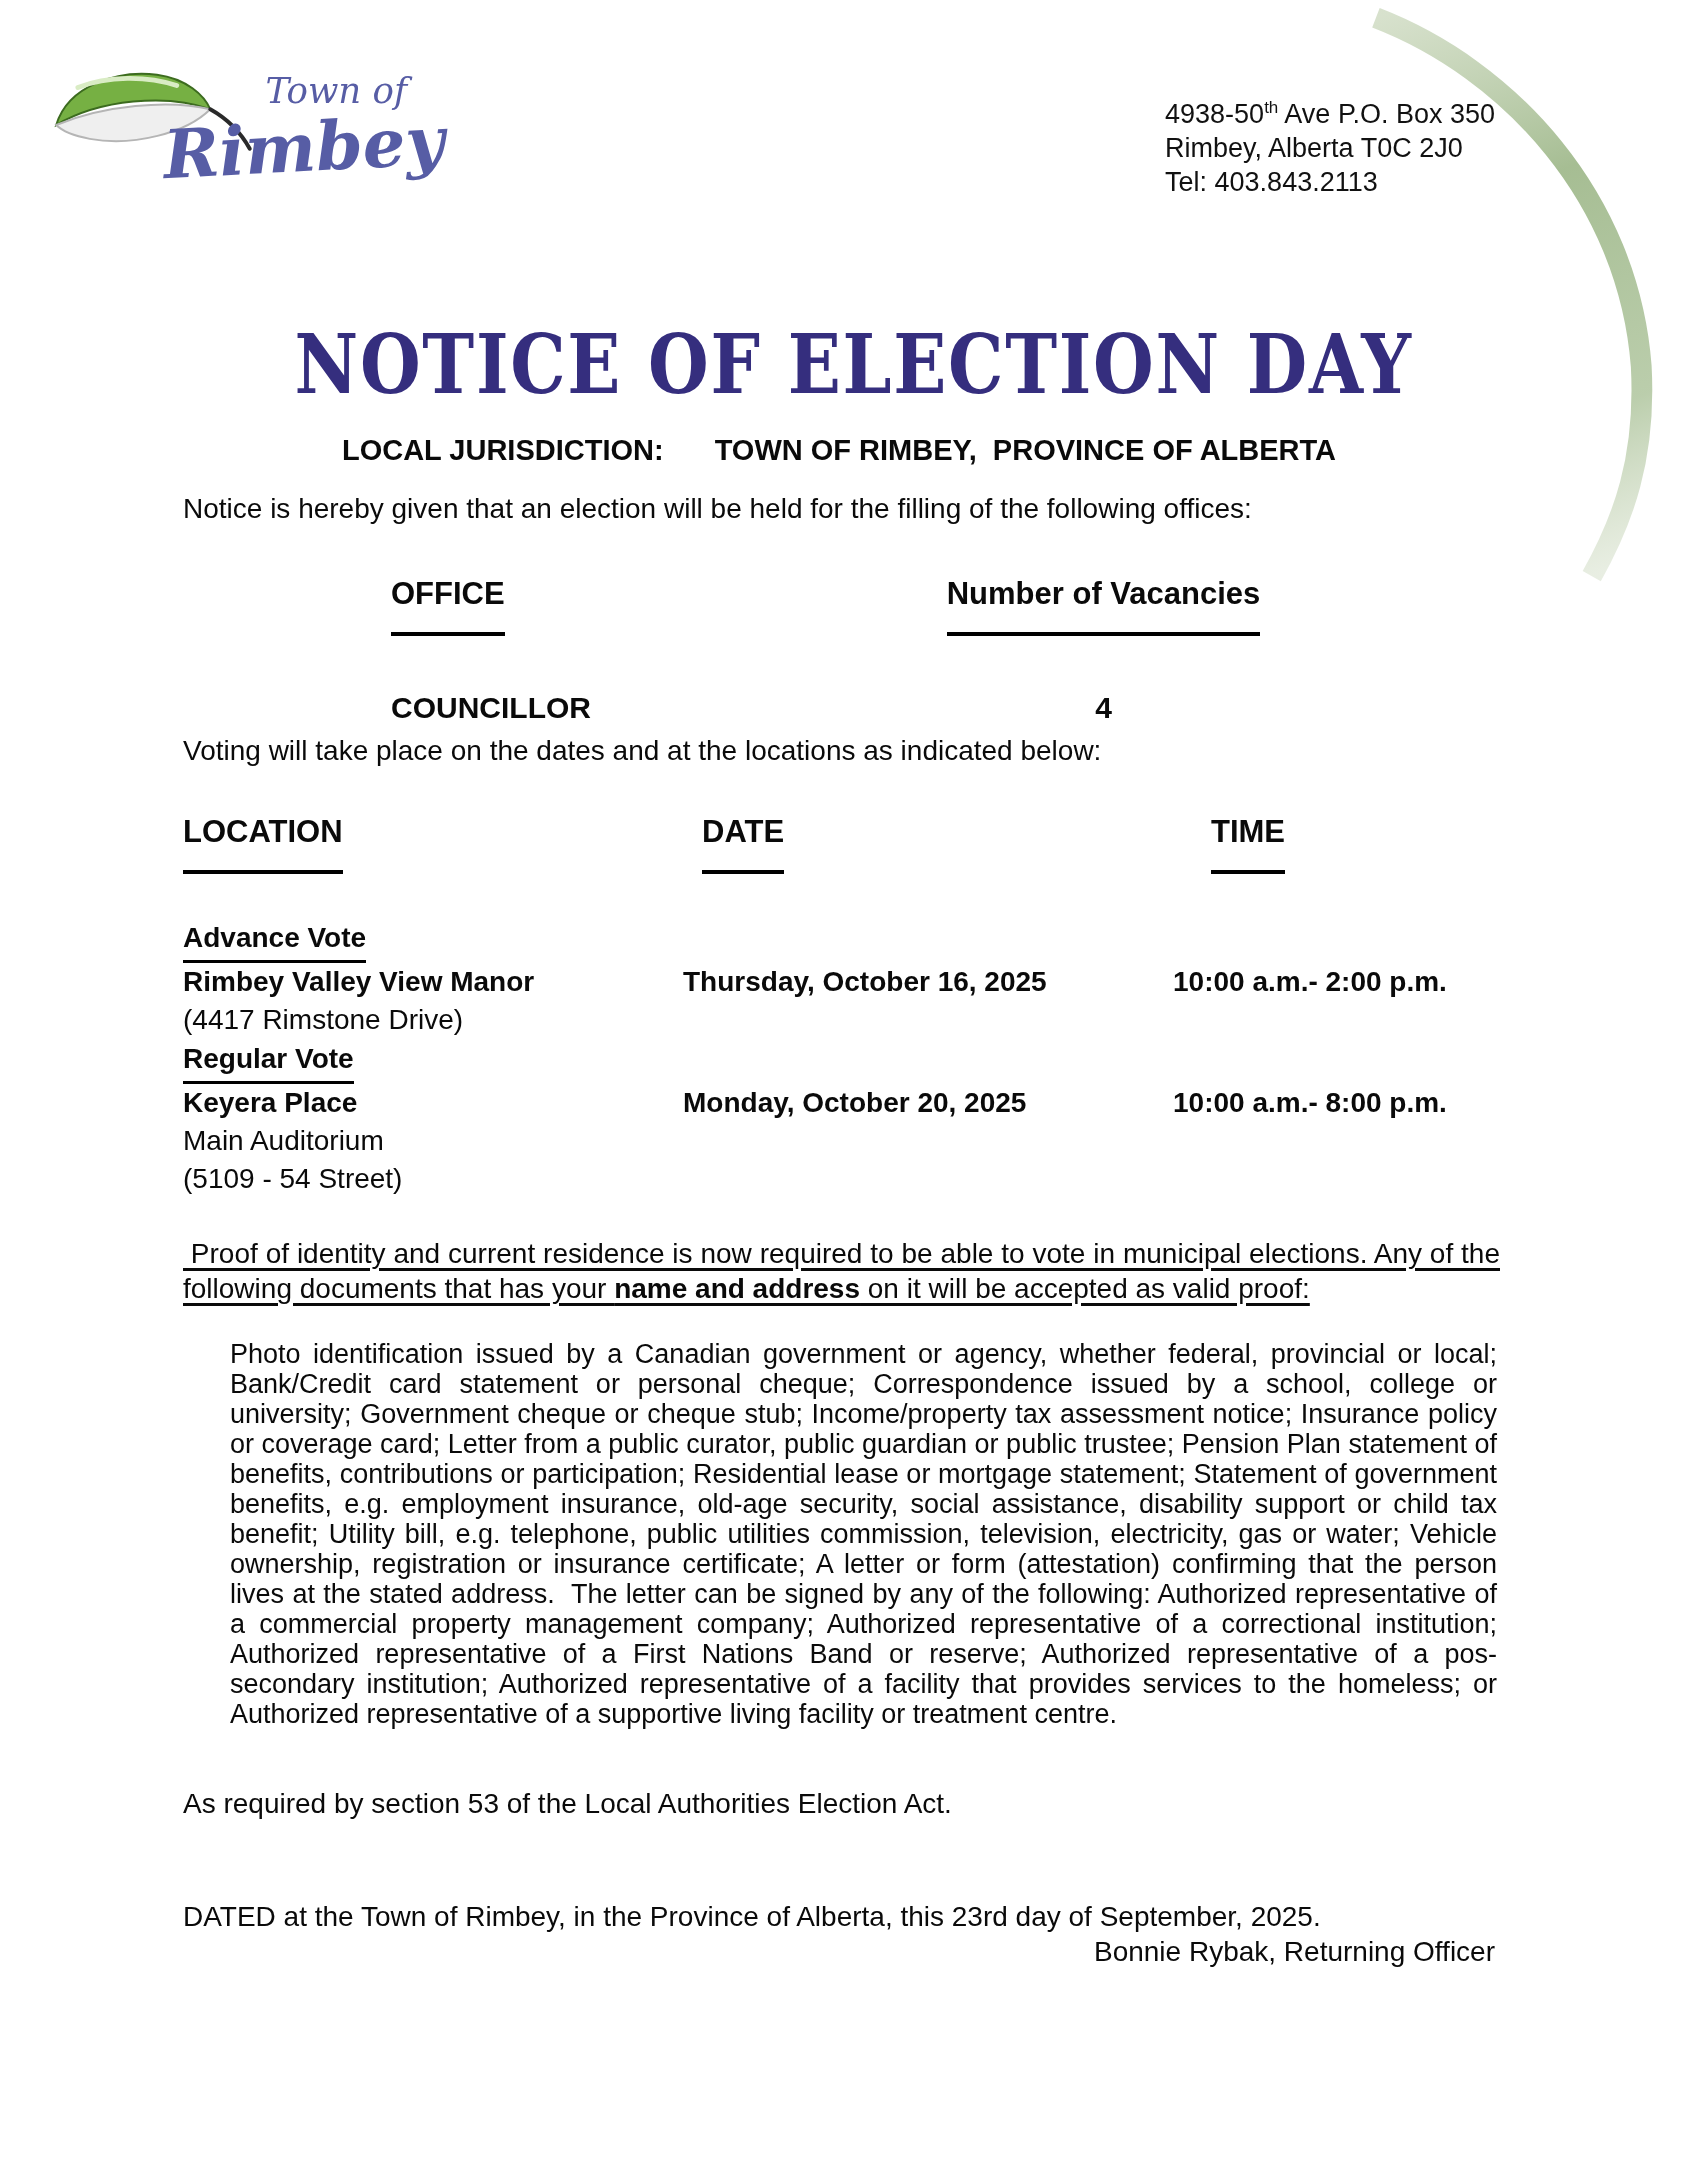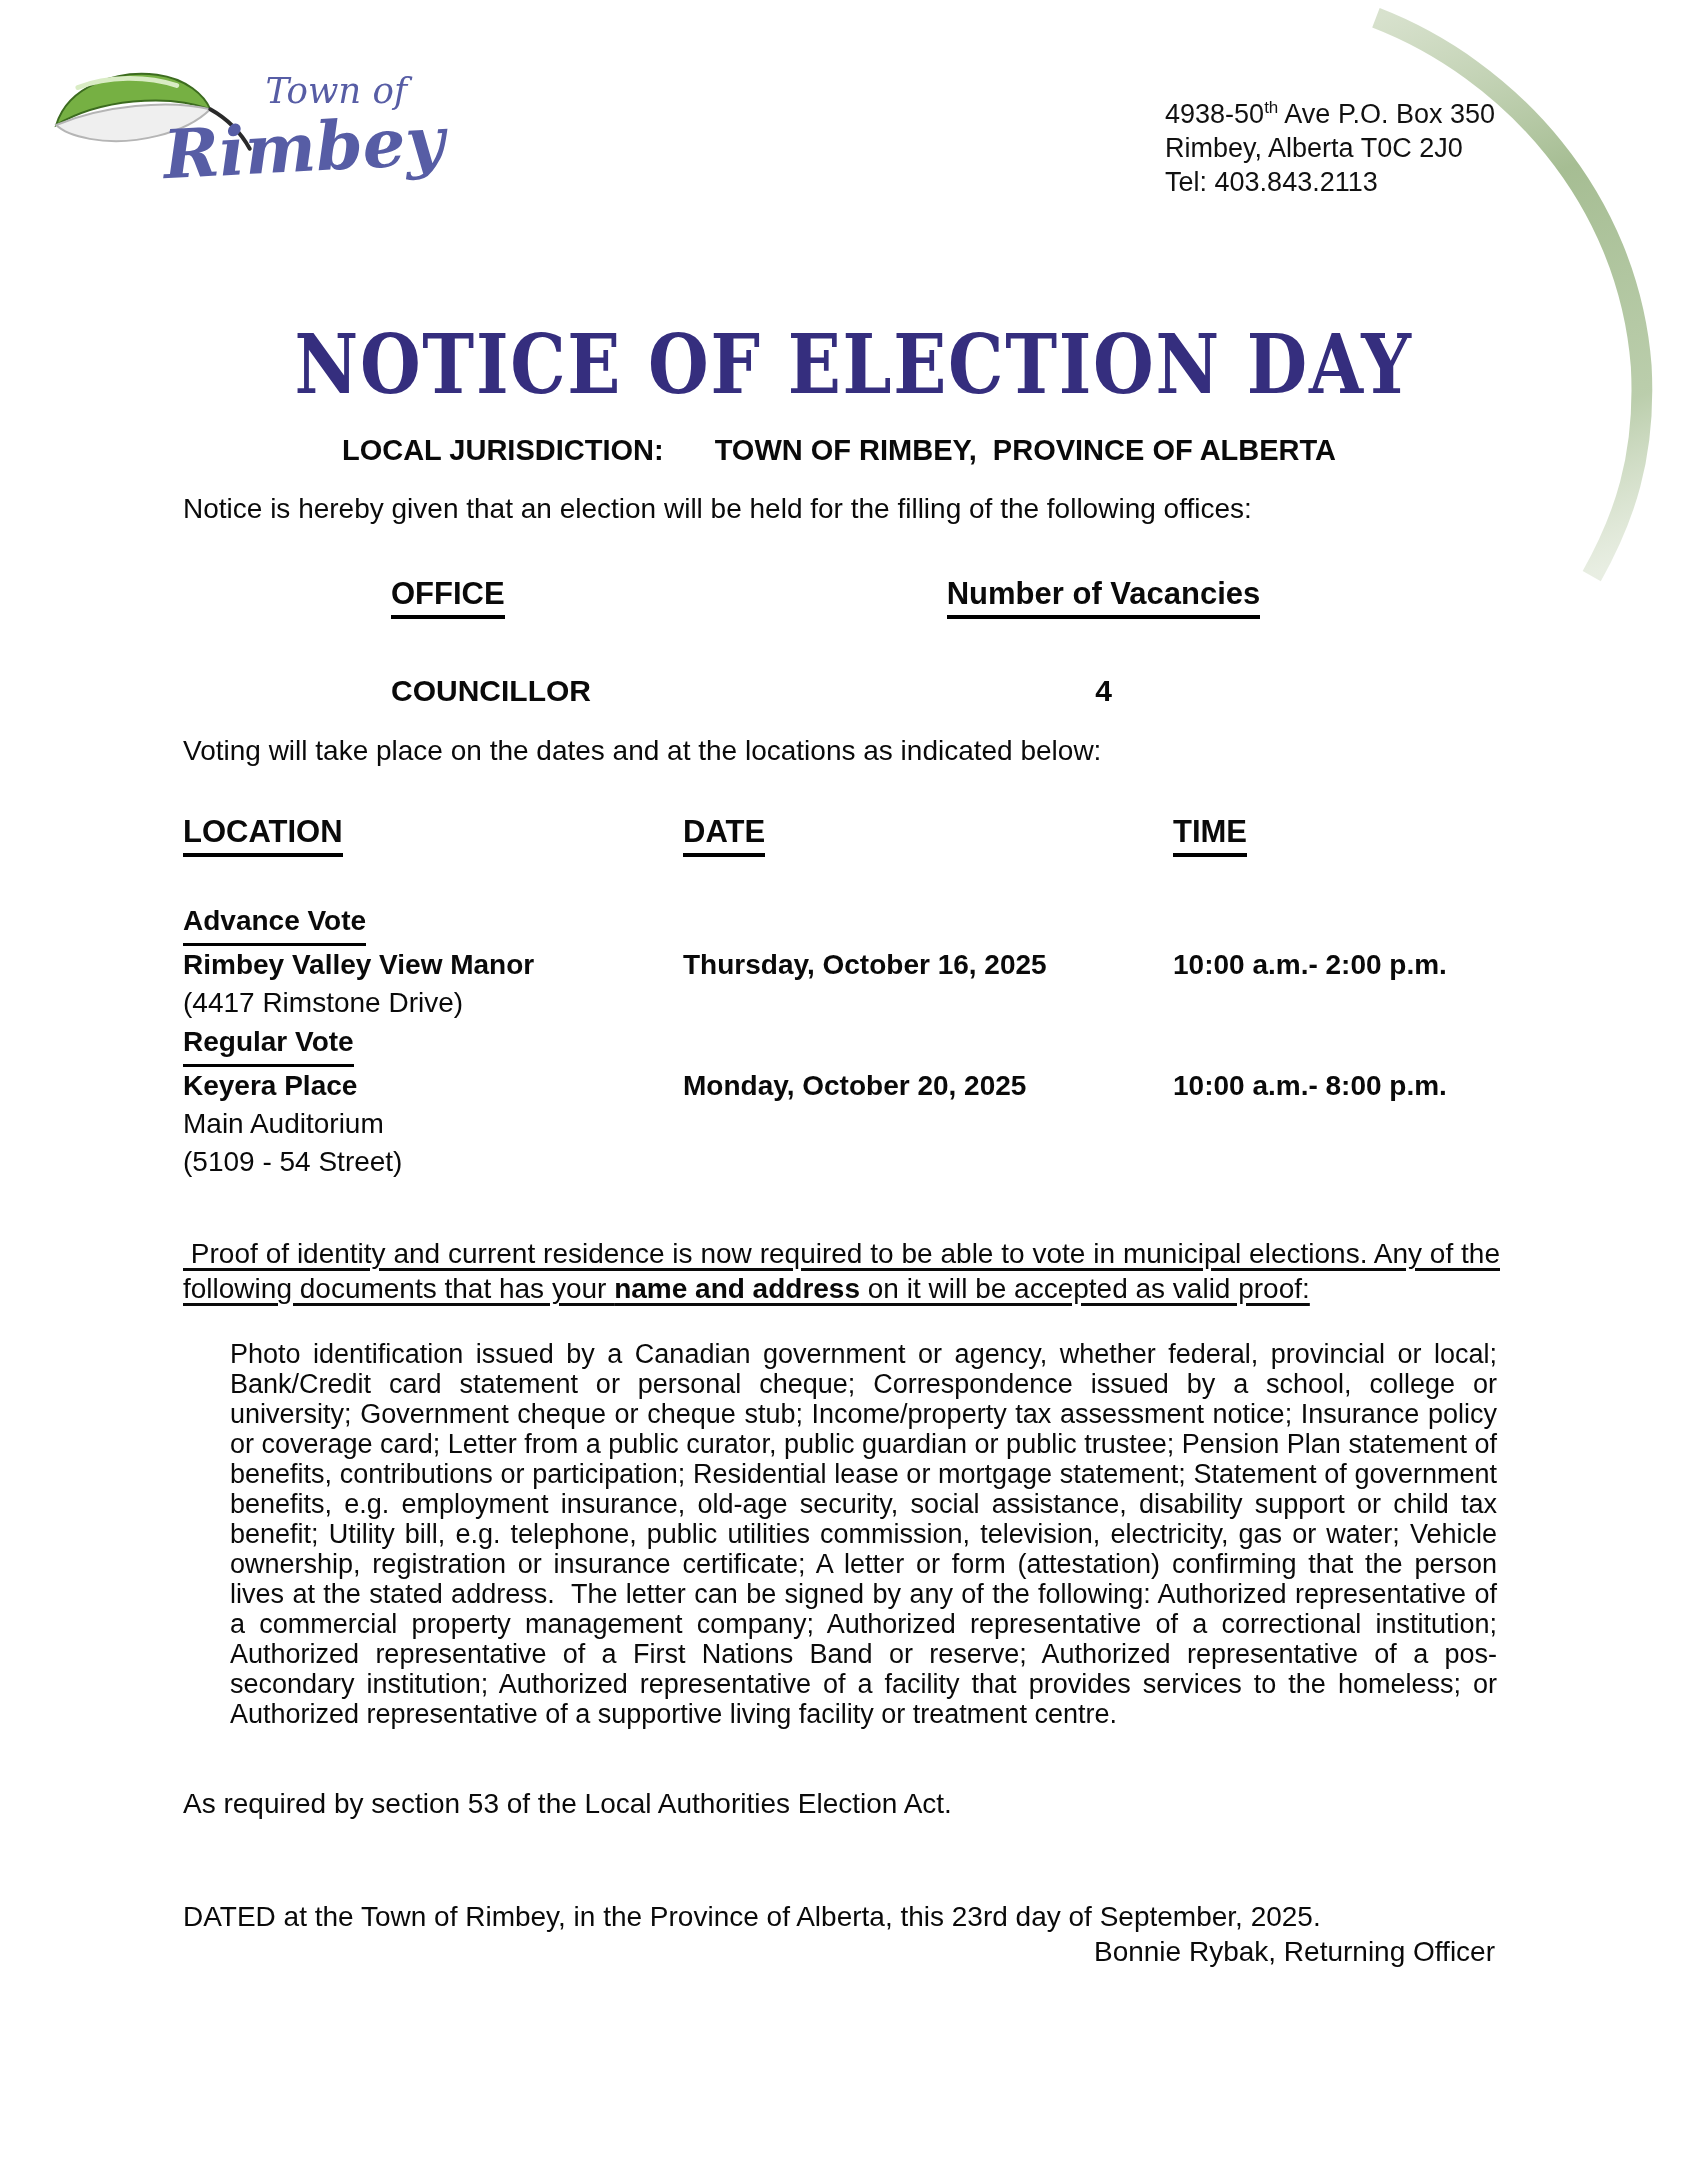--- a/index.html
+++ b/index.html
@@ -36,28 +36,28 @@
   .jurisdiction { position:absolute; top:434px; left:183px; width:1312px;
                   text-align:center; font-weight:bold; font-size:29px; }
   .jurisdiction .jur-label { margin-right:51px;text-align:center; }
   .intro { position:absolute; top:493px; left:183px; width:1327px; font-size:28px; }
   
   .offices { position:absolute; top:576px; left:183px; width:1312px; }
   .off-row { display:grid; grid-template-columns:594px 653px; }
   .off-row .c1 { padding-left:208px; }
   .off-row .c2 { text-align:center; }
   .off-head { font-weight:bold; font-size:31px; }
-  .u4 { display:inline-block; border-bottom:4px solid #000; padding-bottom:3px; }
+  .u4 { display:inline-block; border-bottom:4px solid #000; padding-bottom:20px; }
   .u3 { display:inline-block; border-bottom:3px solid #000; padding-bottom:2px; }
   .off-val { margin-top:55px; font-weight:bold; font-size:30px; }
   .voting-note { position:absolute; top:735px; left:183px; width:1327px; font-size:28px; }
   
   .schedule { position:absolute; top:814px; left:183px; width:1327px; font-size:28px; }
   .sch-grid { display:grid; grid-template-columns:500px 490px 337px; }
-  .sch-head { font-weight:bold; font-size:31px; }
+  .sch-head { font-weight:bold; font-size:31px;gap:19px; }
   .sch-row { line-height:38px; }
   .bold { font-weight:bold; }
   .group-label { margin-top:44px; line-height:40px; font-weight:bold; }
   .group-label2 { line-height:40px; font-weight:bold; }
   
   .proof { position:absolute; top:1236px; left:183px; width:1317px;
            font-size:28px; line-height:35px; text-align:justify;
            text-decoration:underline; text-decoration-thickness:2.5px;
            text-underline-offset:5px; }
   .docs { position:absolute; top:1339px; left:230px; width:1267px;

